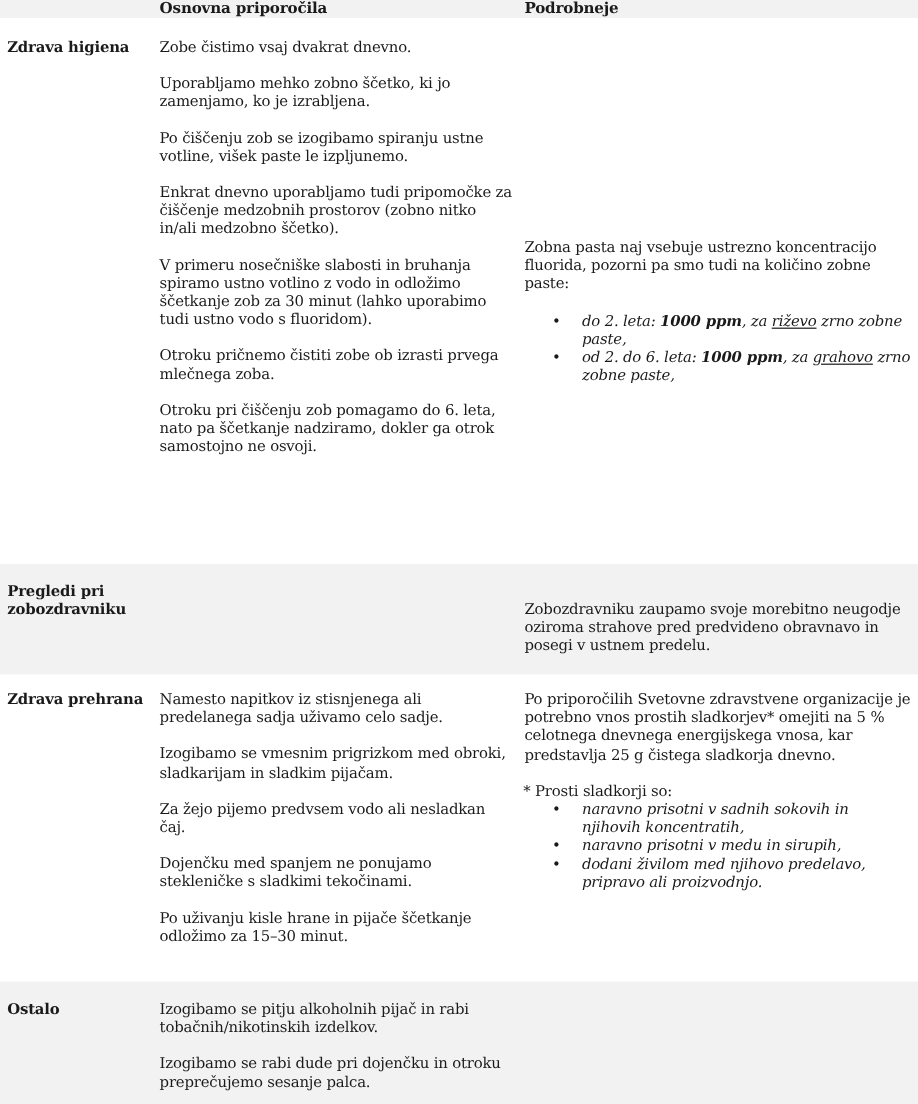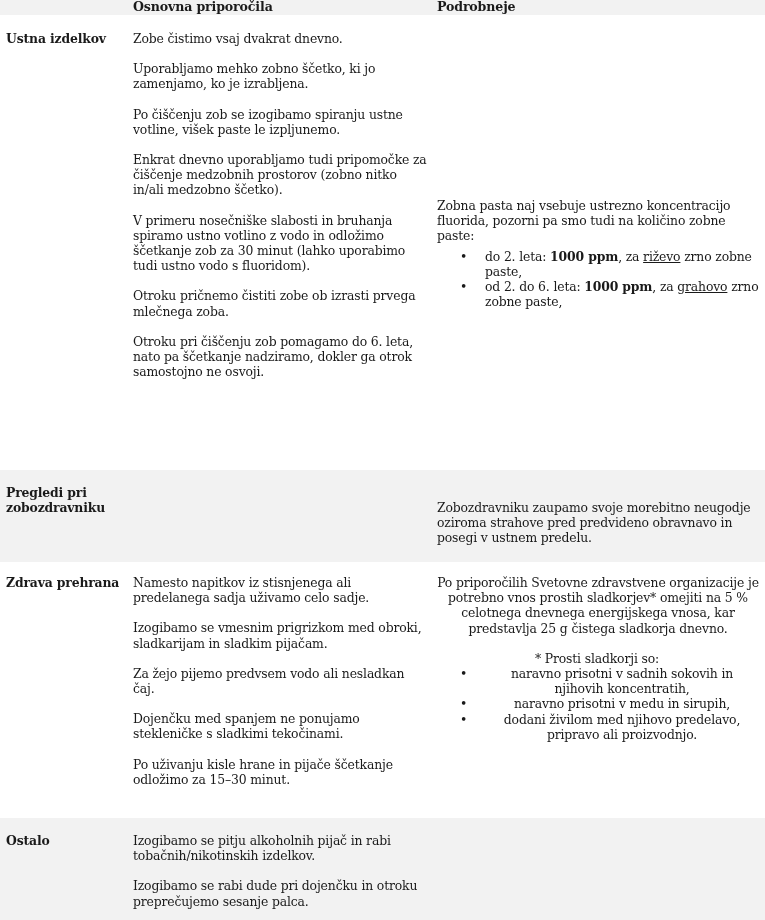--- a/index.html
+++ b/index.html
@@ -8,39 +8,39 @@
   .doc { position:absolute; left:0; top:0; width:765px; }
   .row { position:absolute; left:0; width:765px; }
   .gray { background:#f2f2f2; }
   .cell { position:absolute; font-size:12.4px; line-height:15.2px; letter-spacing:-0.15px; }
   .c1 { left:6px; width:118px; font-weight:bold; }
   .c2 { left:133px; width:295px; }
   .c3 { left:437px; width:322px; }
   .hdr { font-weight:bold; font-size:12.6px; }
   p { margin:0 0 15px 0; }
   p:last-child { margin-bottom:0; }
-  ul { margin:5px 0 0 0; padding:0 0 0 48px; list-style:none; }
+  ul { margin:16px 0 0 0; padding:0 0 0 48px; list-style:none;font-style:italic; }
   li { position:relative; }
   li::before { content:"\2022"; position:absolute; left:-25px; top:0; }
   ul.tight { margin-top:0; }
   b { font-weight:bold; }
   u { text-decoration:underline; }
 </style>
 </head>
 <body>
 
 <div class="doc">
 
   <div class="row gray" style="top:0;height:15px;">
     <div class="cell c2 hdr" style="top:-1px;">Osnovna priporočila</div>
     <div class="cell c3 hdr" style="top:-1px;">Podrobneje</div>
   </div>
 
   <div class="row" style="top:15px;height:455px;">
-    <div class="cell c1" style="top:16px;">Ustna izdelkov</div>
+    <div class="cell c1" style="top:16px;">Zdrava higiena</div>
     <div class="cell c2" style="top:16px;">
       <p>Zobe čistimo vsaj dvakrat dnevno.</p>
       <p>Uporabljamo mehko zobno ščetko, ki jo zamenjamo, ko je izrabljena.</p>
       <p>Po čiščenju zob se izogibamo spiranju ustne votline, višek paste le izpljunemo.</p>
       <p>Enkrat dnevno uporabljamo tudi pripomočke za čiščenje medzobnih prostorov (zobno nitko in/ali medzobno ščetko).</p>
       <p>V primeru nosečniške slabosti in bruhanja spiramo ustno votlino z vodo in odložimo ščetkanje zob za 30 minut (lahko uporabimo tudi ustno vodo s fluoridom).</p>
       <p>Otroku pričnemo čistiti zobe ob izrasti prvega mlečnega zoba.</p>
       <p>Otroku pri čiščenju zob pomagamo do 6. leta, nato pa ščetkanje nadziramo, dokler ga otrok samostojno ne osvoji.</p>
     </div>
     <div class="cell c3" style="top:183px;">
@@ -61,21 +61,21 @@
 
   <div class="row" style="top:562px;height:256px;">
     <div class="cell c1" style="top:13px;">Zdrava prehrana</div>
     <div class="cell c2" style="top:13px;">
       <p>Namesto napitkov iz stisnjenega ali predelanega sadja uživamo celo sadje.</p>
       <p>Izogibamo se vmesnim prigrizkom med obroki, sladkarijam in sladkim pijačam.</p>
       <p>Za žejo pijemo predvsem vodo ali nesladkan čaj.</p>
       <p>Dojenčku med spanjem ne ponujamo stekleničke s sladkimi tekočinami.</p>
       <p>Po uživanju kisle hrane in pijače ščetkanje odložimo za 15–30 minut.</p>
     </div>
-    <div class="cell c3" style="top:13px;text-align:center;">
+    <div class="cell c3" style="top:13px;">
       <p>Po priporočilih Svetovne zdravstvene organizacije je potrebno vnos prostih sladkorjev* omejiti na 5 % celotnega dnevnega energijskega vnosa, kar predstavlja 25 g čistega sladkorja dnevno.</p>
       <div style="position:relative;left:-1px;">* Prosti sladkorji so:</div>
       <ul class="tight">
         <li>naravno prisotni v sadnih sokovih in njihovih koncentratih,</li>
         <li>naravno prisotni v medu in sirupih,</li>
         <li>dodani živilom med njihovo predelavo, pripravo ali proizvodnjo.</li>
       </ul>
     </div>
   </div>
 

